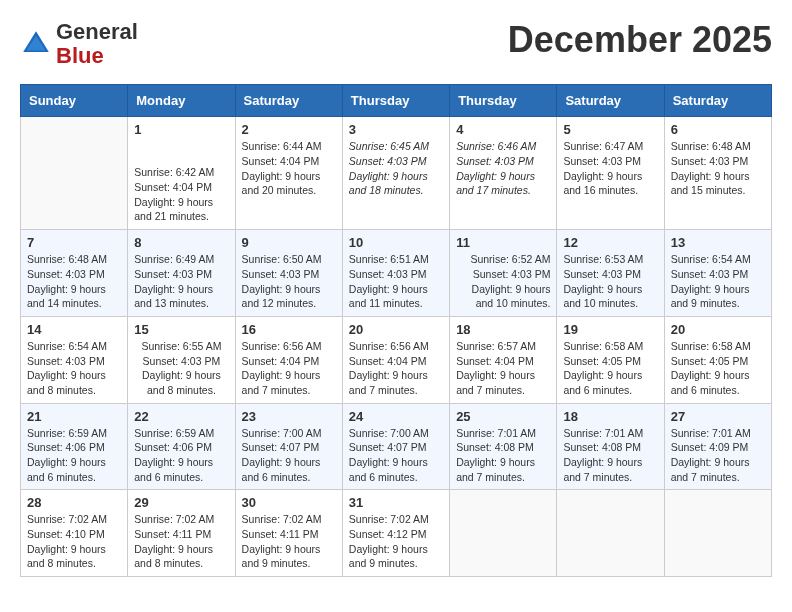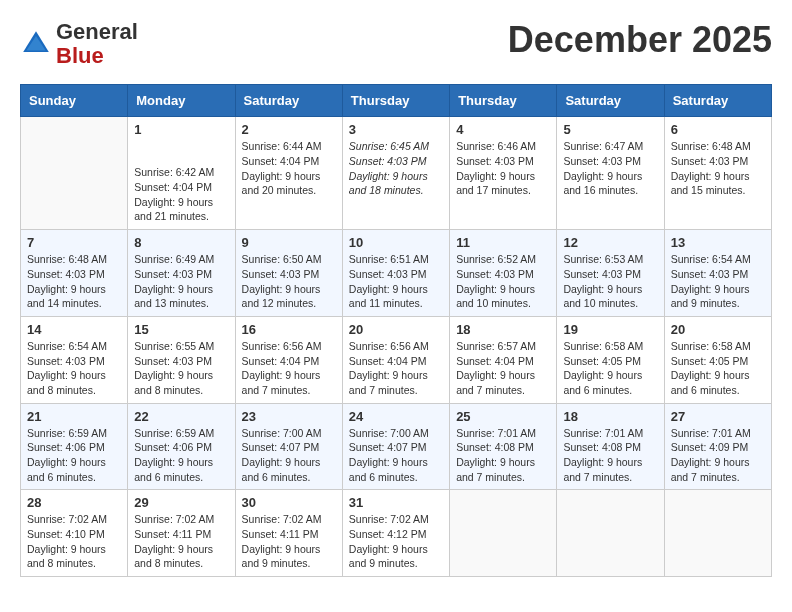--- a/index.html
+++ b/index.html
@@ -135,21 +135,21 @@
         </td>
         <td>
           <span class="day-number">3</span>
           <div class="day-info" style="white-space: pre-line; font-style: italic;">Sunrise: 6:45 AM
 Sunset: 4:03 PM
 Daylight: 9 hours
 and 18 minutes.</div>
         </td>
         <td>
           <span class="day-number">4</span>
-          <div class="day-info" style="white-space: pre-line;">Sunrise: 6:46 AM
+          <div class="day-info" style="white-space: pre-line; font-style: italic;">Sunrise: 6:46 AM
 Sunset: 4:03 PM
 Daylight: 9 hours
 and 17 minutes.</div>
         </td>
         <td>
           <span class="day-number">5</span>
           <div class="day-info" style="white-space: pre-line;">Sunrise: 6:47 AM
 Sunset: 4:03 PM
 Daylight: 9 hours
 and 16 minutes.</div>
@@ -186,21 +186,21 @@
         </td>
         <td>
           <span class="day-number">10</span>
           <div class="day-info" style="white-space: pre-line;">Sunrise: 6:51 AM
 Sunset: 4:03 PM
 Daylight: 9 hours
 and 11 minutes.</div>
         </td>
         <td>
           <span class="day-number">11</span>
-          <div class="day-info" style="white-space: pre-line;">Sunrise: 6:52 AM
+          <div class="day-info" style="white-space: pre-line; text-align: right;">Sunrise: 6:52 AM
 Sunset: 4:03 PM
 Daylight: 9 hours
 and 10 minutes.</div>
         </td>
         <td>
           <span class="day-number">12</span>
           <div class="day-info" style="white-space: pre-line;">Sunrise: 6:53 AM
 Sunset: 4:03 PM
 Daylight: 9 hours
 and 10 minutes.</div>
@@ -216,21 +216,21 @@
       <tr>
         <td>
           <span class="day-number">14</span>
           <div class="day-info" style="white-space: pre-line;">Sunrise: 6:54 AM
 Sunset: 4:03 PM
 Daylight: 9 hours
 and 8 minutes.</div>
         </td>
         <td>
           <span class="day-number">15</span>
-          <div class="day-info" style="white-space: pre-line;">Sunrise: 6:55 AM
+          <div class="day-info" style="white-space: pre-line; text-align: center;">Sunrise: 6:55 AM
 Sunset: 4:03 PM
 Daylight: 9 hours
 and 8 minutes.</div>
         </td>
         <td>
           <span class="day-number">16</span>
           <div class="day-info" style="white-space: pre-line;">Sunrise: 6:56 AM
 Sunset: 4:04 PM
 Daylight: 9 hours
 and 7 minutes.</div>

